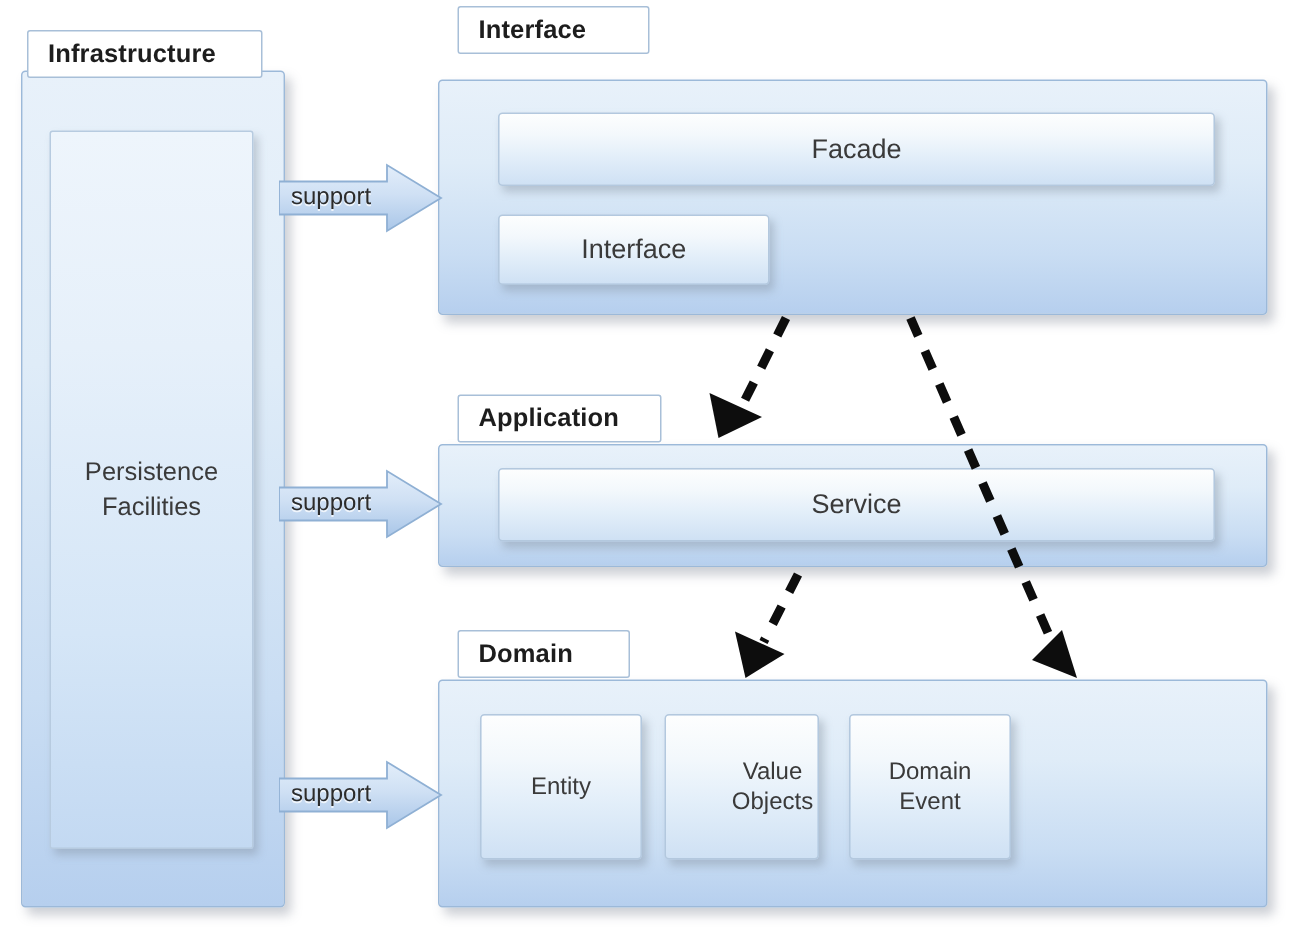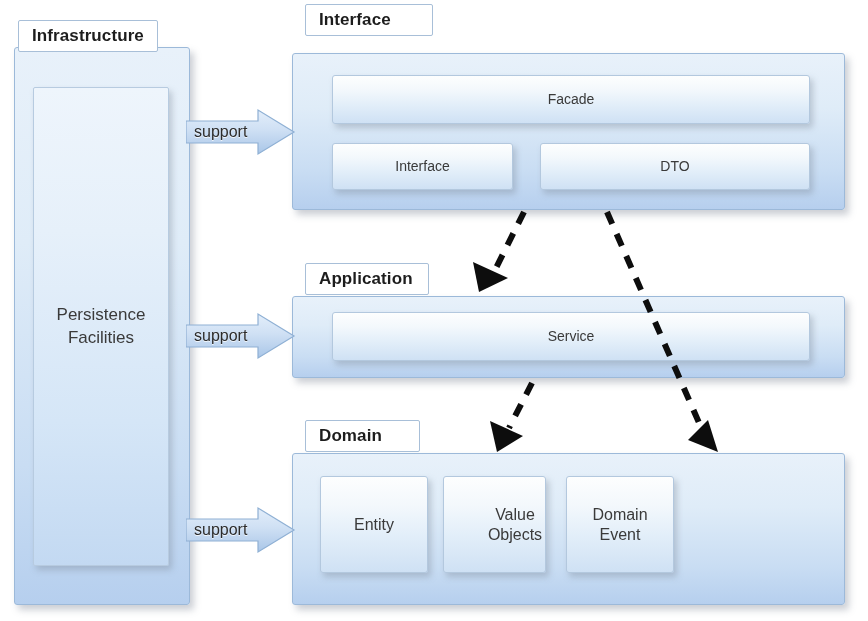--- a/index.html
+++ b/index.html
@@ -51,21 +51,21 @@
     box-sizing: border-box;
     border: 1px solid #b3c8de;
     border-radius: 3px;
     background: linear-gradient(to bottom, #fdfefe 0%, #f3f8fc 30%, #e2eef9 62%, #cfe1f4 100%);
     box-shadow: 3px 4px 6px rgba(125,138,152,0.40);
     display: flex;
     align-items: center;
     justify-content: center;
     text-align: center;
     color: #3a3a3a;
-    font-size: 14px;
+    font-size: 18px;
     line-height: 1.22;
   }
   .comp-box.small { font-size: 16px; }
 
   
   .infra-inner {
     position: absolute;
     box-sizing: border-box;
     border: 1px solid #b7cbe0;
     border-radius: 2px;
@@ -122,49 +122,46 @@
 
 <div id="canvas">
 
   <div class="layer-panel" style="left:14px; top:47px; width:176px; height:558px;"></div>
 
   <div class="infra-inner" style="left:33px; top:87px; width:136px; height:479px;">
     <span style="white-space:pre-line;">Persistence
 Facilities</span>
   </div>
 
-  <div class="layer-tab" style="left:18px; top:20px; width:140px; height:32px;">
+  <div class="layer-tab" style="left:18px; top:20px; width:157px; height:32px;">
     <span>Infrastructure</span>
   </div>
 
   <div class="layer-panel" style="left:292px; top:53px; width:553px; height:157px;"></div>
 
   <div class="comp-box" style="left:332px; top:75px; width:478px; height:49px;">
     <span>Facade</span>
   </div>
 
   <div class="comp-box" style="left:332px; top:143px; width:181px; height:47px;">
     <span>Interface</span>
   </div>
 
-  <div class="comp-box" style="left:540px; top:143px; width:270px; height:47px;">
-    <span>DTO</span>
-  </div>
 
   <div class="layer-tab" style="left:305px; top:4px; width:128px; height:32px;">
     <span>Interface</span>
   </div>
 
   <div class="layer-panel" style="left:292px; top:296px; width:553px; height:82px;"></div>
 
   <div class="comp-box" style="left:332px; top:312px; width:478px; height:49px;">
     <span>Service</span>
   </div>
 
-  <div class="layer-tab" style="left:305px; top:263px; width:124px; height:32px;">
+  <div class="layer-tab" style="left:305px; top:263px; width:136px; height:32px;">
     <span>Application</span>
   </div>
 
   <div class="layer-panel" style="left:292px; top:453px; width:553px; height:152px;"></div>
 
   <div class="comp-box small" style="left:320px; top:476px; width:108px; height:97px;">
     <span style="white-space:pre-line;">Entity</span>
   </div>
 
   <div class="comp-box small" style="left:443px; top:476px; width:103px; height:97px;padding-left:41px;">

